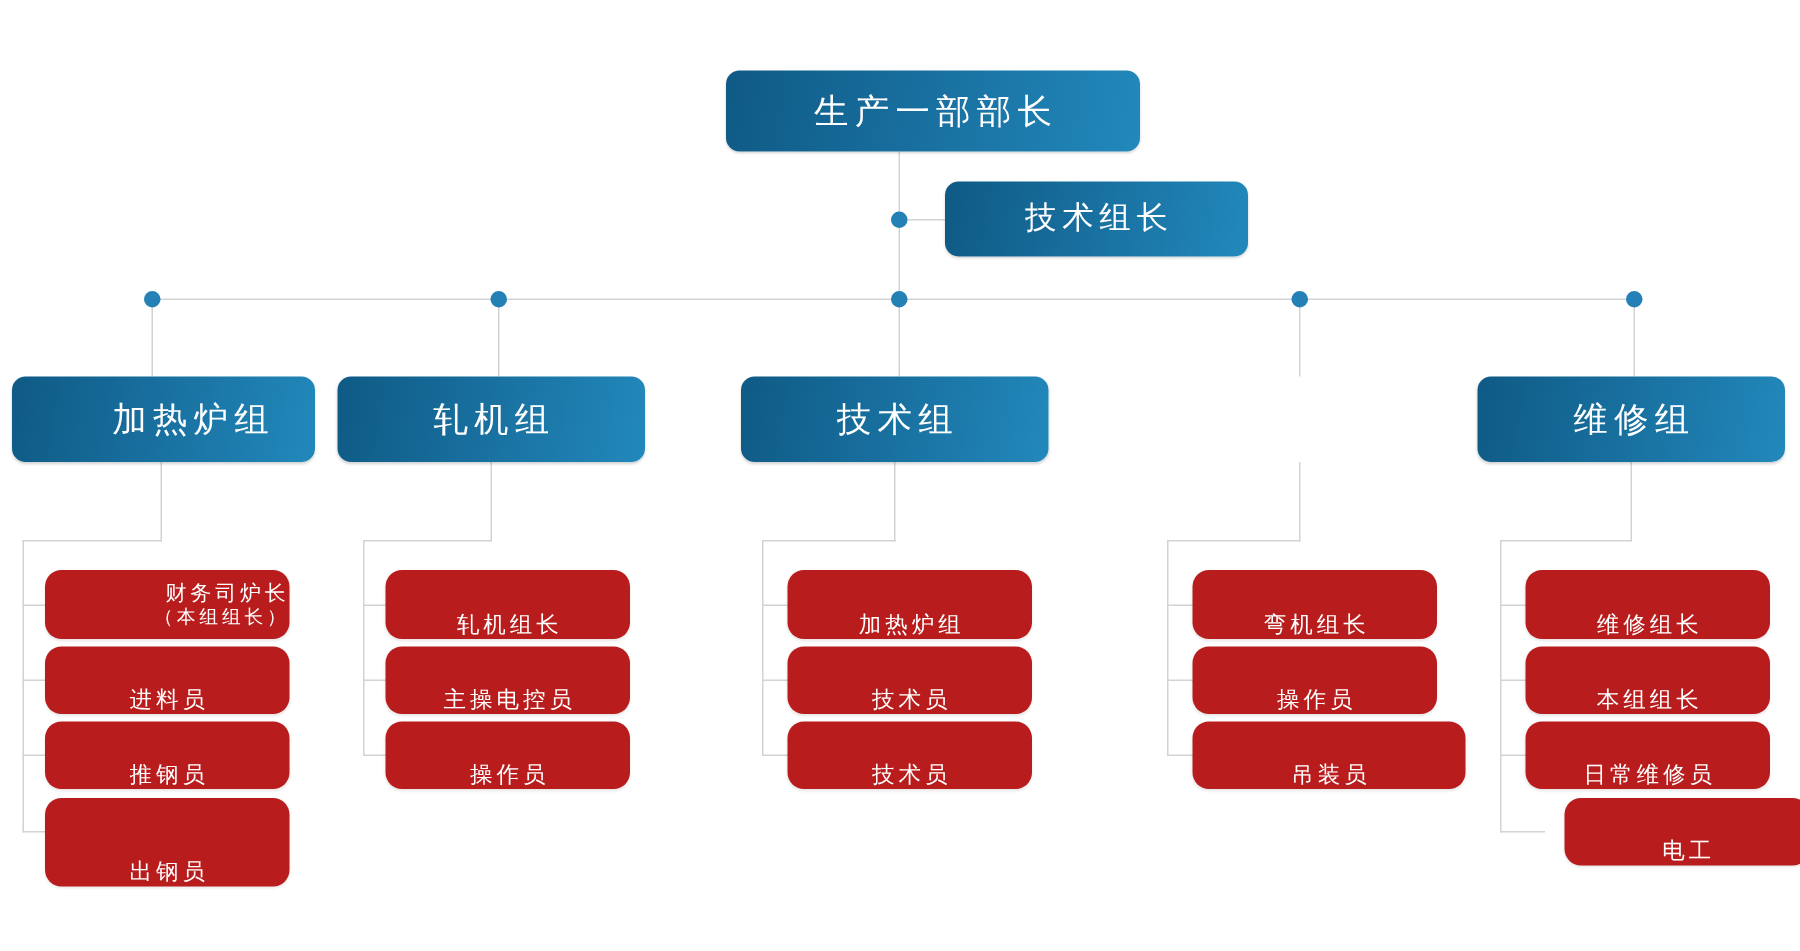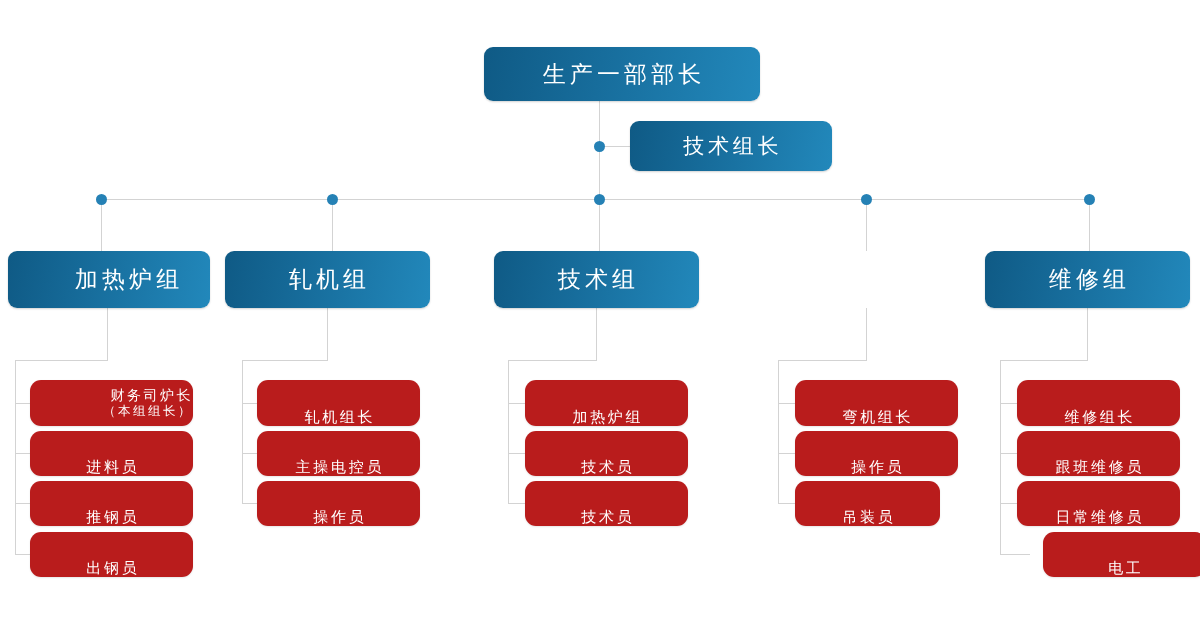--- a/index.html
+++ b/index.html
@@ -127,32 +127,32 @@
   <div class="node blue grp" style="left:225px;top:251px;width:205px;height:57px;">轧机组</div>
   <div class="node blue grp" style="left:494px;top:251px;width:205px;height:57px;">技术组</div>
   <div class="node blue grp" style="left:985px;top:251px;width:205px;height:57px;">维修组</div>
 
   <div class="node orange two-line" style="left:30px;top:380px;width:163px;height:46px;flex-direction:column;">
     <span>财务司炉长</span>
     <span class="sub">（本组组长）</span>
   </div>
   <div class="node orange" style="left:30px;top:431px;width:163px;height:45px;">进料员</div>
   <div class="node orange" style="left:30px;top:481px;width:163px;height:45px;">推钢员</div>
-  <div class="node orange" style="left:30px;top:532px;width:163px;height:45px;">出钢员</div>
+  <div class="node orange" style="left:30px;top:532px;width:163px;height:59px;">出钢员</div>
 
   <div class="node orange" style="left:257px;top:431px;width:163px;height:45px;">主操电控员</div>
   <div class="node orange" style="left:257px;top:380px;width:163px;height:46px;">轧机组长</div>
   <div class="node orange" style="left:257px;top:481px;width:163px;height:45px;">操作员</div>
 
   <div class="node orange" style="left:525px;top:380px;width:163px;height:46px;">加热炉组</div>
   <div class="node orange" style="left:525px;top:431px;width:163px;height:45px;">技术员</div>
   <div class="node orange" style="left:525px;top:481px;width:163px;height:45px;">技术员</div>
 
   <div class="node orange" style="left:795px;top:380px;width:163px;height:46px;">弯机组长</div>
   <div class="node orange" style="left:795px;top:431px;width:163px;height:45px;">操作员</div>
-  <div class="node orange" style="left:795px;top:481px;width:145px;height:45px;">吊装员</div>
+  <div class="node orange" style="left:795px;top:481px;width:182px;height:45px;">吊装员</div>
 
   <div class="node orange" style="left:1017px;top:380px;width:163px;height:46px;">维修组长</div>
-  <div class="node orange" style="left:1017px;top:431px;width:163px;height:45px;">跟班维修员</div>
+  <div class="node orange" style="left:1017px;top:431px;width:163px;height:45px;">本组组长</div>
   <div class="node orange" style="left:1017px;top:481px;width:163px;height:45px;">日常维修员</div>
   <div class="node orange" style="left:1043px;top:532px;width:163px;height:45px;">电工</div>
 
 </div>
 
 </body></html>

